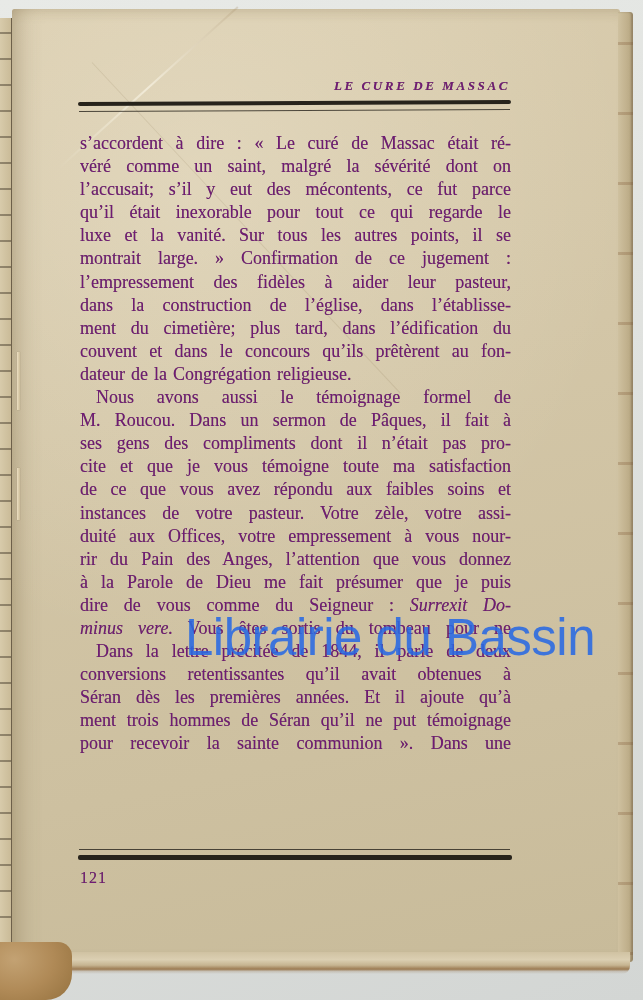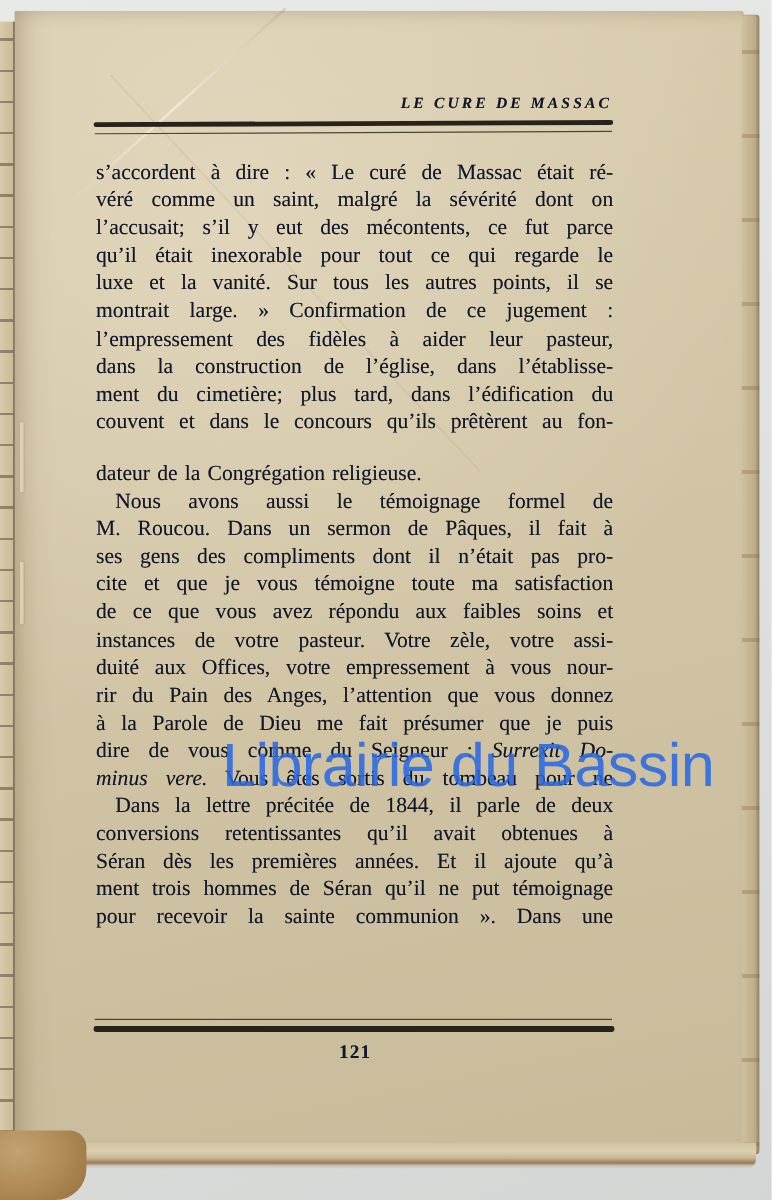--- a/index.html
+++ b/index.html
@@ -50,42 +50,42 @@
   }
   .crease-diag{
     position:absolute;left:92px;top:62px;width:452px;height:1px;
     background:rgba(125,105,70,.14);
     transform:rotate(47deg);transform-origin:left center;
   }
   .stitch{position:absolute;width:3px;background:linear-gradient(to right,#ecdfc2,#cdbd99);box-shadow:0 0 1px rgba(80,65,40,.5);}
   .stitch.s1{left:17px;top:352px;height:58px;}
   .stitch.s2{left:17px;top:468px;height:52px;}
   
-  .ink{color:#0f172a;text-shadow:0 0 .5px rgba(59,52,41,.55);}
+  .ink{color:#701a75;text-shadow:0 0 .5px rgba(59,52,41,.55);}
   .running-header{
     position:absolute;left:80px;top:78px;width:430px;
     text-align:right;font-size:13px;font-weight:bold;font-style:italic;
     letter-spacing:2.6px;
   }
   .rule{position:absolute;background:#27231b;}
   .rule-top-thick{left:78px;top:101px;width:433px;height:4px;border-radius:2px;transform:rotate(-.25deg);}
   .rule-top-thin{left:79px;top:109.5px;width:431px;height:1.3px;opacity:.8;transform:rotate(-.25deg);}
   .rule-bot-thin{left:79px;top:849px;width:431px;height:1.3px;opacity:.8;}
   .rule-bot-thick{left:78px;top:855px;width:434px;height:4.6px;border-radius:2px;}
   .text-block{
     position:absolute;left:80px;top:132px;width:431px;
     font-size:18px;line-height:23.1px;word-spacing:1.5px;
   }
   .line{height:23.1px;text-align:justify;text-align-last:justify;white-space:normal;}
-  .line.no-stretch{text-align-last:left;margin-top:20px;}
+  .line.no-stretch{text-align-last:left;}
   .line.indent{text-indent:16px;}
   .line .it{font-style:italic;}
   .page-number{
     position:absolute;left:80px;top:869px;width:432px;
-    text-align:center;font-size:16px;letter-spacing:1px;font-weight:bold;
+    text-align:left;font-size:16px;letter-spacing:1px;
   }
   .watermark{
     position:absolute;left:185px;top:611px;
     font-family:Liberation Sans, sans-serif;
     font-size:51px;line-height:54px;white-space:nowrap;
     color:rgba(41,105,226,.88);letter-spacing:-.5px;
   }
 </style>
 </head>
 <body>

